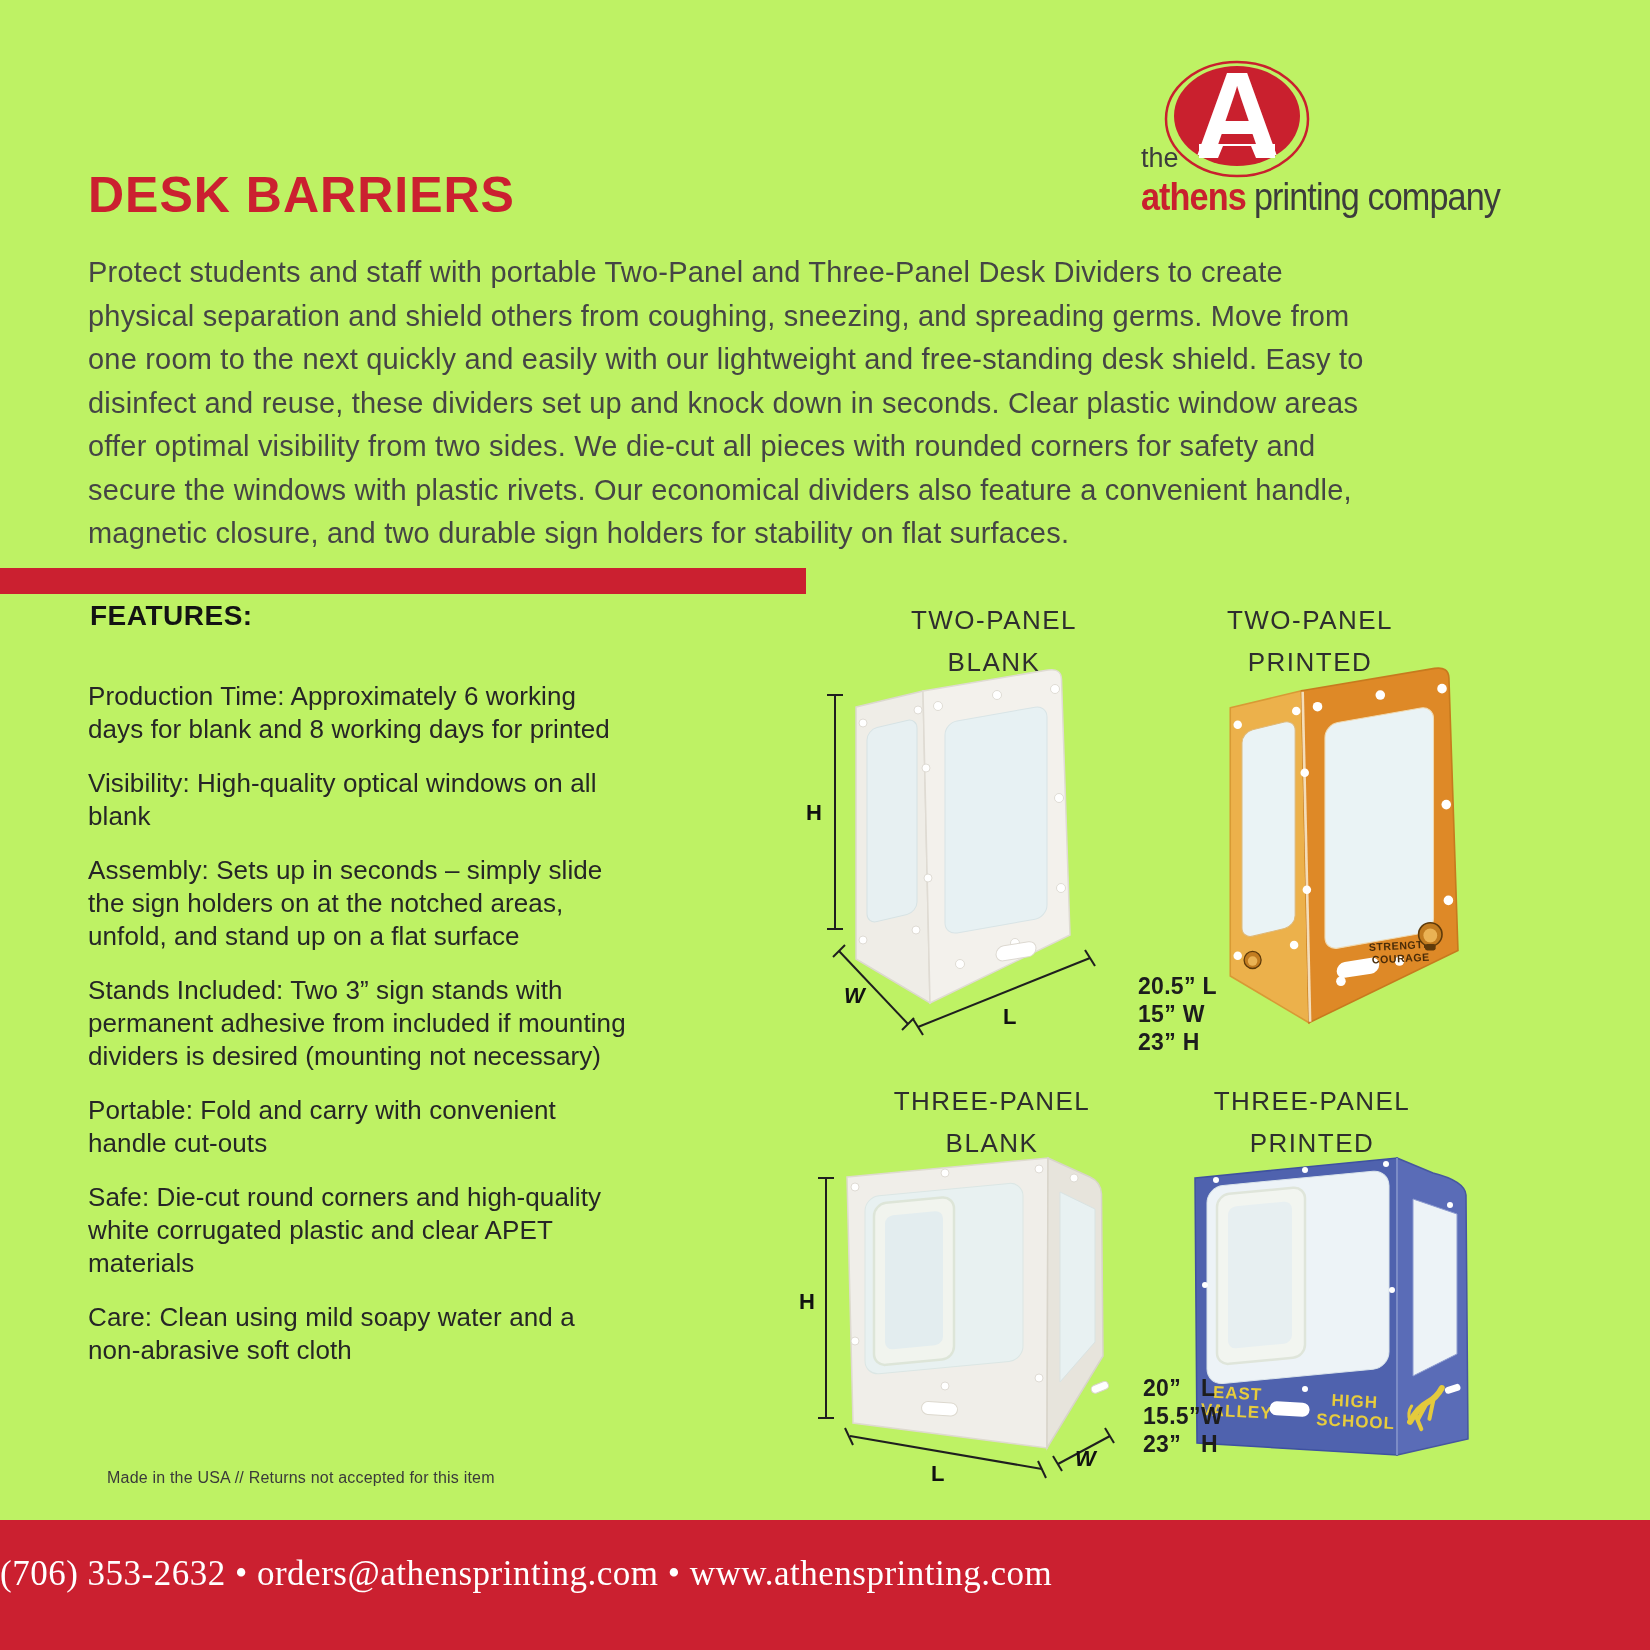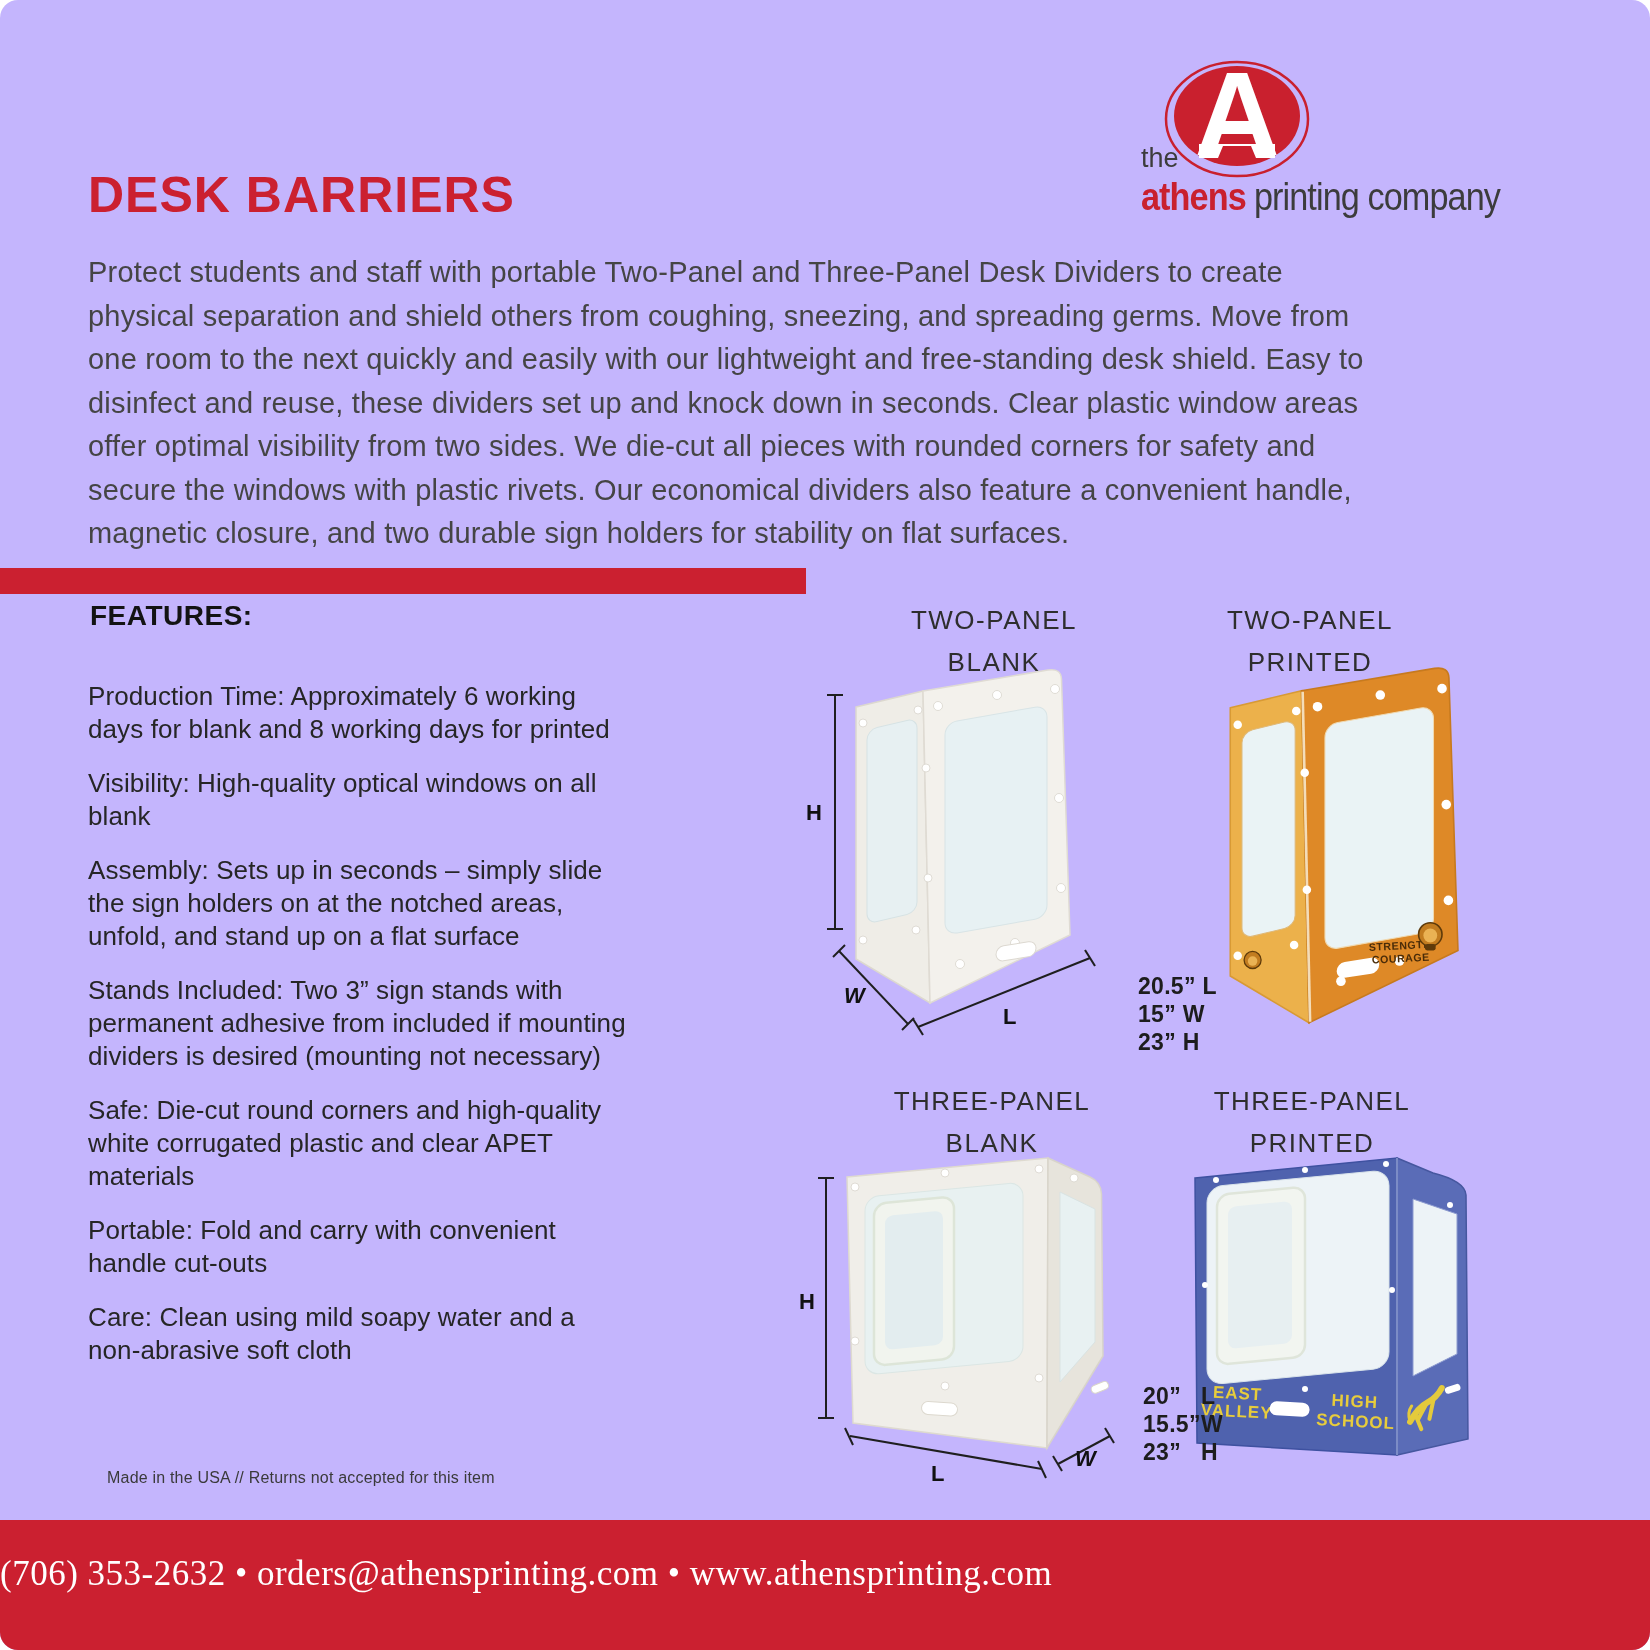--- a/index.html
+++ b/index.html
@@ -1,17 +1,17 @@
 <!DOCTYPE html>
 <html><head>
 <meta charset="utf-8">
 <style>
   html,body{margin:0;padding:0;background:#ffffff;}
-  .page{position:relative;width:1650px;height:1650px;background:#c4b5fd;overflow:hidden;
-        font-family:"Liberation Sans",sans-serif;border-radius:18px;}
+  .page{position:relative;width:1650px;height:1650px;background:#bef264;overflow:hidden;
+        font-family:"Liberation Sans",sans-serif;}
   .abs{position:absolute;}
 
   #page-title{left:88px;top:166px;font-size:50px;font-weight:bold;color:#cb2030;letter-spacing:1px;}
 
   
   #logo-svg{left:1163px;top:58px;width:148px;height:122px;}
   #logo-the{left:1141px;top:143px;font-size:27px;color:#3c3c3c;}
   #logo-words{left:1141px;top:176px;font-size:38px;letter-spacing:-1px;white-space:nowrap;
               transform:scaleX(.9);transform-origin:left top;}
   #logo-words .athens{color:#c9202e;font-weight:bold;}
@@ -32,21 +32,21 @@
   .prod-label{position:absolute;width:228px;text-align:center;font-size:26px;line-height:42px;
               color:#2e2e2e;letter-spacing:1.5px;}
   #lbl-2b{left:880px;top:599px;}
   #lbl-2p{left:1196px;top:599px;}
   #lbl-3b{left:878px;top:1080px;}
   #lbl-3p{left:1198px;top:1080px;}
 
   
   .dims{position:absolute;font-size:23px;font-weight:bold;color:#1d1d1d;line-height:28px;letter-spacing:.3px;}
   #dims-two{left:1138px;top:972px;}
-  #dims-three{left:1143px;top:1374px;display:grid;grid-template-columns:58px auto;margin-top:8px;}
+  #dims-three{left:1143px;top:1374px;display:grid;grid-template-columns:58px auto;}
 
   svg.prod{position:absolute;}
   svg text{font-family:"Liberation Sans",sans-serif;}
   svg text.axis{font-size:22px;font-weight:bold;fill:#111;}
   svg text.axis-i{font-style:italic;}
   svg text.badge{font-size:10px;font-weight:bold;fill:#4a2c08;letter-spacing:.5px;}
   svg text.school{font-size:17px;font-weight:bold;fill:#e7cc3c;letter-spacing:1px;}
 
   
   #footer{left:0;top:1520px;width:1650px;height:130px;background:#cb2030;}
@@ -96,27 +96,27 @@
       <div>Assembly: Sets up in seconds – simply slide</div>
       <div>the sign holders on at the notched areas,</div>
       <div>unfold, and stand up on a flat surface</div>
     </div>
     <div class="feature">
       <div>Stands Included: Two 3” sign stands with</div>
       <div>permanent adhesive from included if mounting</div>
       <div>dividers is desired (mounting not necessary)</div>
     </div>
     <div class="feature">
+      <div>Portable: Fold and carry with convenient</div>
+      <div>handle cut-outs</div>
+    </div>
+    <div class="feature">
       <div>Safe: Die-cut round corners and high-quality</div>
       <div>white corrugated plastic and clear APET</div>
       <div>materials</div>
-    </div>
-    <div class="feature">
-      <div>Portable: Fold and carry with convenient</div>
-      <div>handle cut-outs</div>
     </div>
     <div class="feature">
       <div>Care: Clean using mild soapy water and a</div>
       <div>non-abrasive soft cloth</div>
     </div>
   </div>
   <div class="abs" id="usa-note">Made in the USA // Returns not accepted for this item</div>
 
   <div class="prod-label" id="lbl-2b">
     <div>TWO-PANEL</div>

